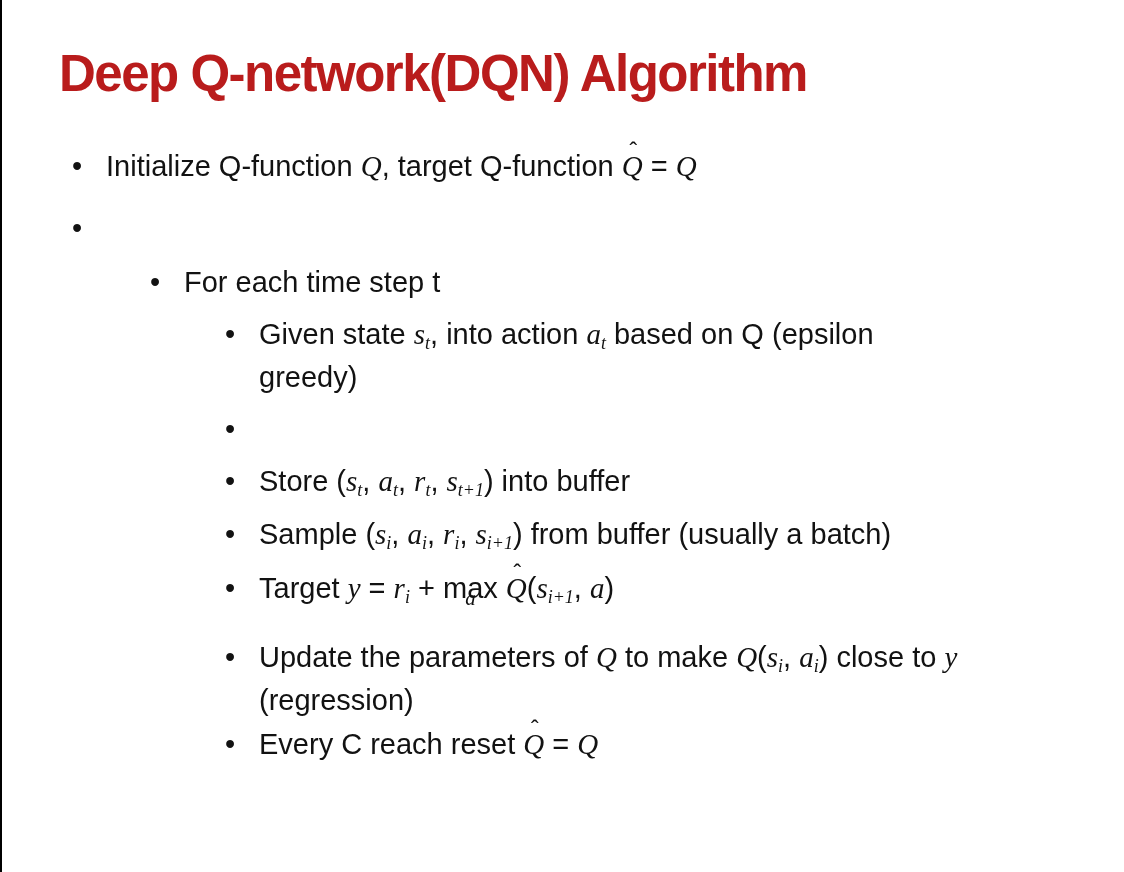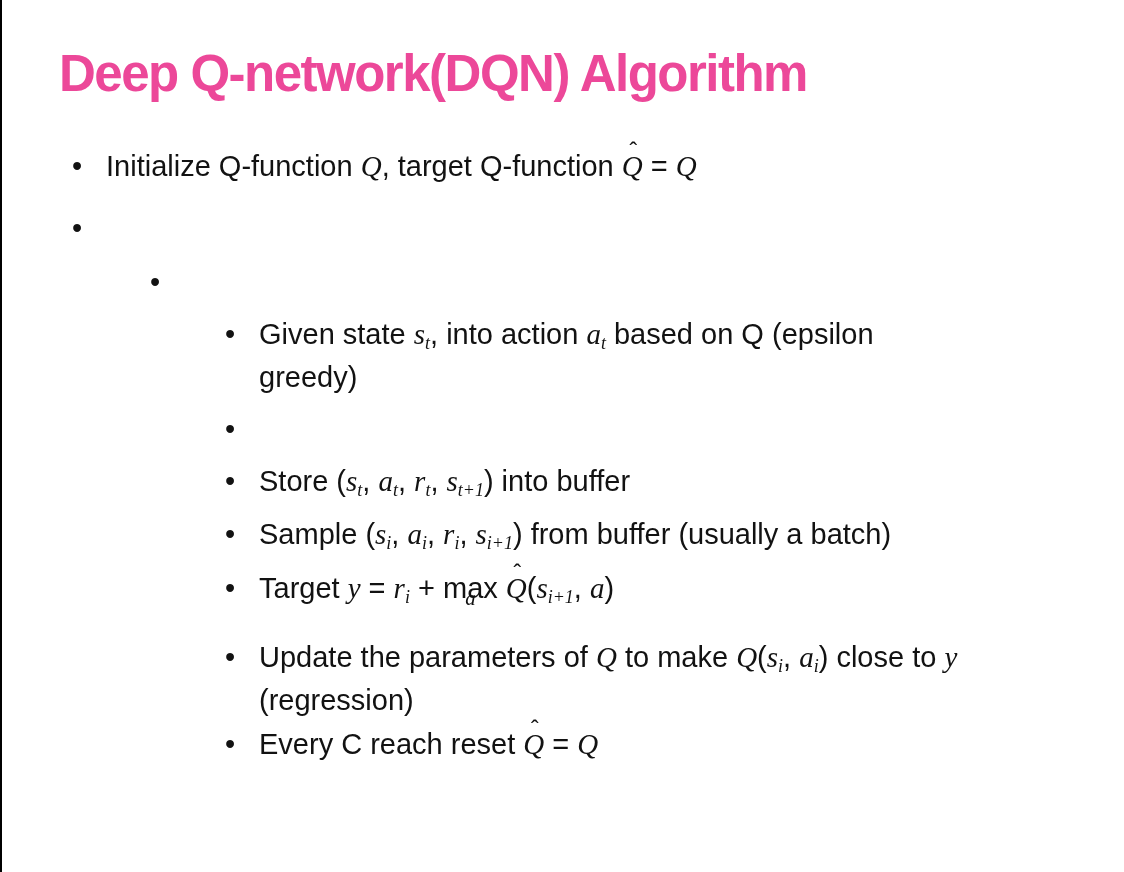--- a/index.html
+++ b/index.html
@@ -15,21 +15,21 @@
     width:1122px;height:872px;
     background:#ffffff;
     border-left:2px solid #000000;
   }
   .title{
     margin:0;
     padding:44px 40px 0 57px;
     font-size:51px;
     font-weight:700;
     letter-spacing:-1.5px;
-    color:#ec4899;
+    color:#b91c1c;
     white-space:nowrap;
   }
   #bullet-list{margin-top:42px;}
   .li{
     display:flex;
     align-items:flex-start;
     font-size:29px;
     line-height:1.45;
     margin-bottom:10px;
     padding-right:44px;
@@ -74,20 +74,21 @@
   <div id="bullet-list">
       <div class="li lvl1">
     <span class="dot">•</span>
     <span class="txt"><span class="pt">Initialize Q-function </span><span class="mv">Q</span><span class="pt">, target Q-function </span><span class="hat"><span class="hbase">Q</span><span class="hmark">ˆ</span></span><span class="pt"> = </span><span class="mv">Q</span></span>
   </div>
       <div class="li lvl1">
     <span class="dot">•</span>
   </div>
       <div class="li lvl2">
     <span class="dot">•</span>
+    <span class="txt"><span class="pt">For each time step t</span></span>
   </div>
       <div class="li lvl3">
     <span class="dot">•</span>
     <span class="txt"><span class="pt">Given state </span><span class="mv">s</span><span class="msub">t</span><span class="pt">, into action </span><span class="mv">a</span><span class="msub">t</span><span class="pt"> based on Q (epsilon greedy)</span></span>
   </div>
       <div class="li lvl3">
     <span class="dot">•</span>
   </div>
       <div class="li lvl3">
     <span class="dot">•</span>

